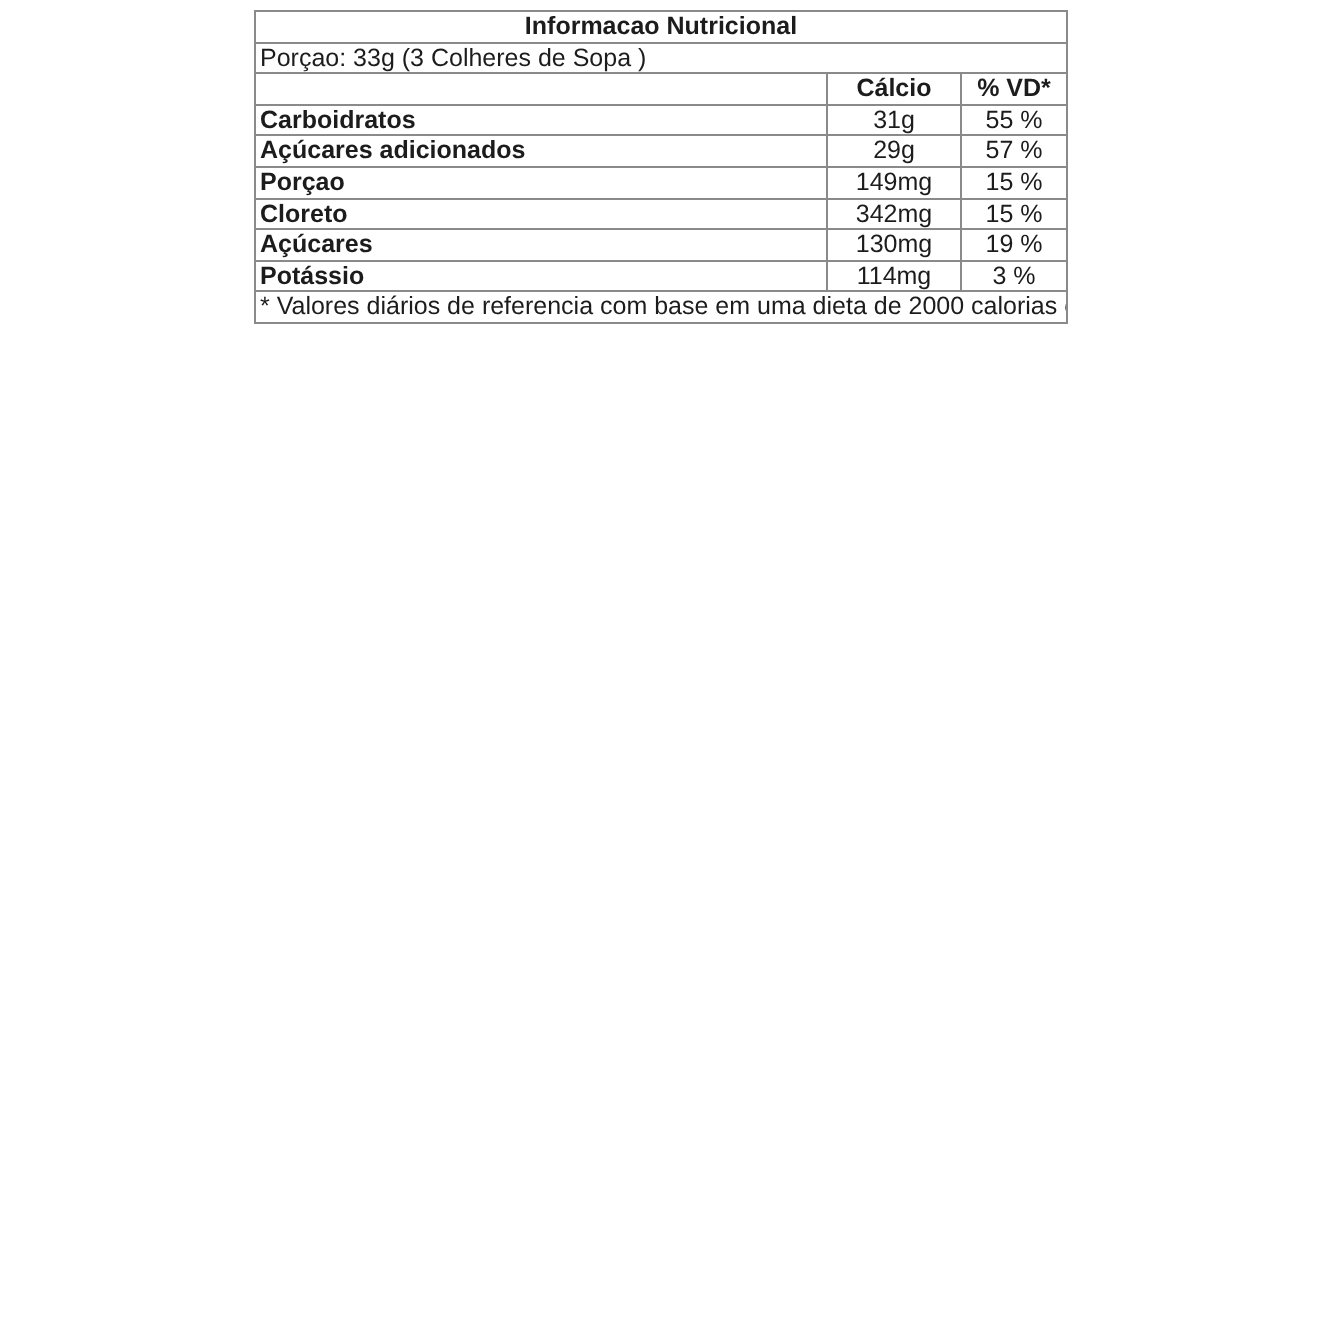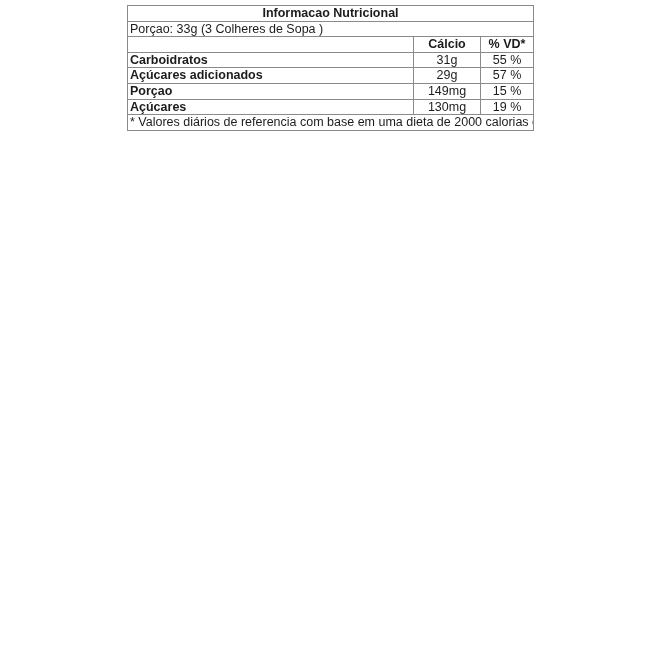--- a/index.html
+++ b/index.html
@@ -98,23 +98,33 @@
         <td class="label-cell">Açúcares adicionados</td>
         <td class="value-cell">29g</td>
         <td class="value-cell">57 %</td>
       </tr>
       <tr>
         <td class="label-cell">Porçao</td>
         <td class="value-cell">149mg</td>
         <td class="value-cell">15 %</td>
       </tr>
       <tr>
+        <td class="label-cell">Cloreto</td>
+        <td class="value-cell">342mg</td>
+        <td class="value-cell">15 %</td>
+      </tr>
+      <tr>
         <td class="label-cell">Açúcares</td>
         <td class="value-cell">130mg</td>
         <td class="value-cell">19 %</td>
+      </tr>
+      <tr>
+        <td class="label-cell">Potássio</td>
+        <td class="value-cell">114mg</td>
+        <td class="value-cell">3 %</td>
       </tr>
 
       <tr>
         <td colspan="3" class="footnote-cell">* Valores diários de referencia com base em uma dieta de 2000 calorias ou 8400kj. Seus valores diários podem ser maiores ou menores dependendo de suas necessidades energéticas.</td>
       </tr>
     </tbody>
   </table>
 </div>
 
 </body></html>

